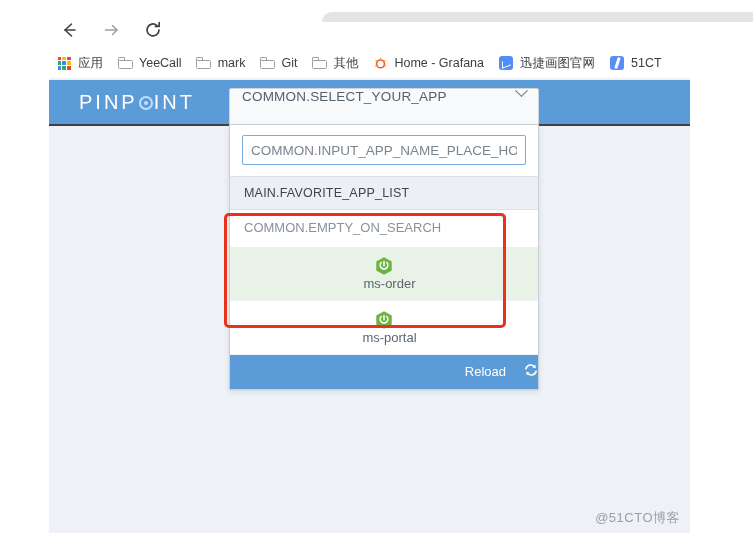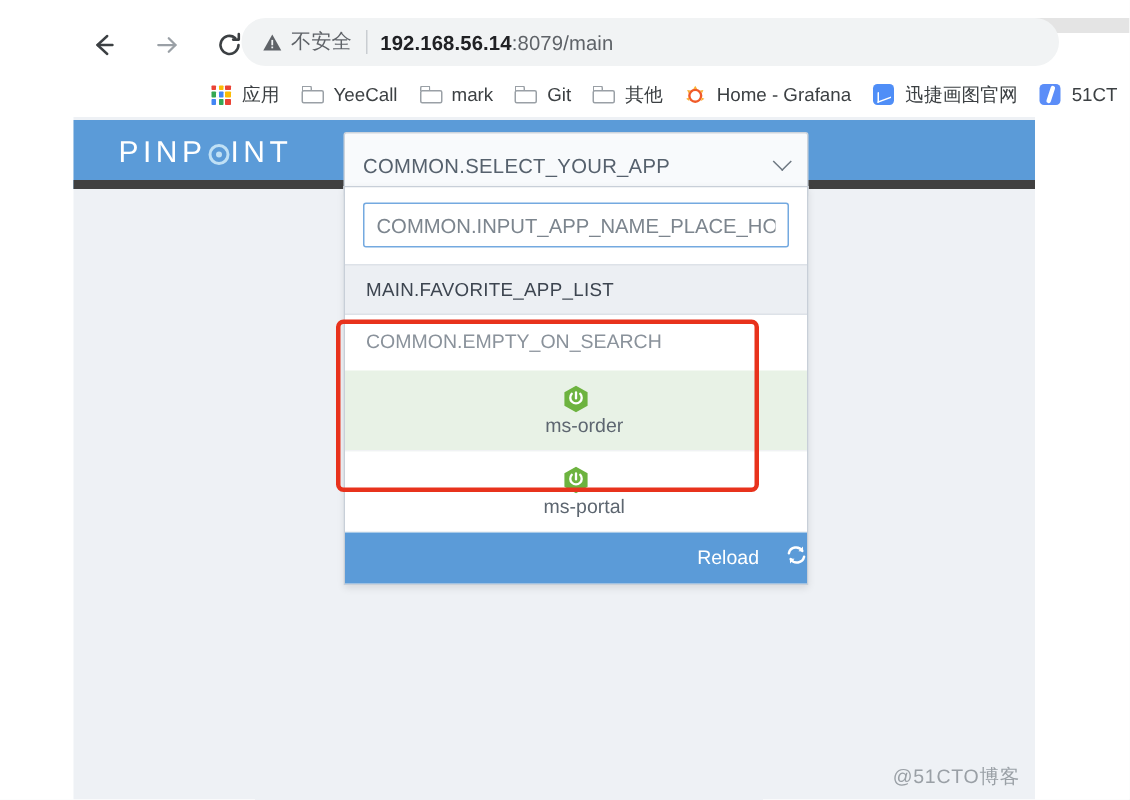--- a/index.html
+++ b/index.html
@@ -35,21 +35,21 @@
   .warn-icon { flex:none; margin-right:6px; display:flex; align-items:center; }
   .warn-label { font-size:13.5px; color:#5f6368; white-space:nowrap; }
   .om-sep { width:1px; height:16px; background:#c9cdd1; margin:0 9px; flex:none; }
   .url { font-size:13.5px; white-space:nowrap; letter-spacing:0.1px; }
   .url .host { color:#202124; font-weight:700; }
   .url .rest { color:#5f6368; }
 
   
   .bookmarks {
     position:absolute; left:0; top:48px; width:753px; height:30px;
-    display:flex; align-items:center; padding-left:50px; overflow:hidden;justify-content:flex-end;
+    display:flex; align-items:center; padding-left:50px; overflow:hidden;
   }
   .bm { display:flex; align-items:center; height:24px; padding:0 6px; margin-right:2px;
         border-radius:4px; cursor:pointer; flex:none; }
   .bm-label { font-size:12.5px; color:#3c4043; white-space:nowrap; margin-left:6px; }
   .bm-ico { width:16px; height:16px; flex:none; display:flex; align-items:center; justify-content:center; }
 
   .grid-ico { width:13px; height:13px; display:grid; grid-template-columns:repeat(3,1fr);
               grid-template-rows:repeat(3,1fr); gap:1.4px; }
   .grid-ico i { display:block; border-radius:0.5px; }
 
@@ -62,33 +62,33 @@
   .blue-sq { width:14px; height:14px; background:#4f8ef7; border-radius:3px; position:relative; }
   .blue-sq:after { content:""; position:absolute; left:3px; top:4px; width:8px; height:6px;
       border-left:1.6px solid #fff; border-bottom:1.6px solid #fff; transform:skewY(-20deg); }
   .blue-sq2 { width:14px; height:14px; background:#5b8df8; border-radius:3px; position:relative; overflow:hidden;}
   .blue-sq2:after { content:""; position:absolute; left:6px; top:1px; width:3px; height:12px;
       background:#fff; transform:rotate(18deg); border-radius:2px; }
 
   
   .viewport { position:absolute; left:49px; top:78px; width:641px; height:455px; background:#eef1f5; }
   .pp-header { position:absolute; left:0; top:2px; width:641px; height:46px; background:#5b9bd8;
-               border-bottom:6px solid #404040; }
+               border-bottom:2px solid #404040; }
   .pp-logo { position:absolute; left:30px; top:11px; font-size:20px; letter-spacing:3px;
              color:#ffffff; font-weight:300; display:flex; align-items:center; }
   .pp-logo .tgt { display:inline-block; width:14px; height:14px; border:2px solid #bfe0f5;
              border-radius:50%; position:relative; margin:0 1px; }
   .pp-logo .tgt:after { content:""; position:absolute; left:3px; top:3px; width:4px; height:4px;
              background:#bfe0f5; border-radius:50%; }
 
   
   .dd-wrap { position:absolute; left:180px; top:8px; width:310px; }
   .dd-button {
     height:44px; background:#f8fafc; border:1px solid #cdd4dc; border-radius:2px;
-    display:flex; align-items:center; justify-content:space-between; padding:0 12px;
+    display:flex; align-items:flex-start; justify-content:space-between; padding:0 12px;
     cursor:pointer;
   }
   .dd-button .txt { font-size:13.5px; color:#56616d; letter-spacing:0.2px; }
   .chev { width:9px; height:9px; border-right:1.8px solid #6d7781; border-bottom:1.8px solid #6d7781;
           transform:rotate(45deg) translate(-2px,-2px); }
 
   .dd-panel {
     position:absolute; left:0; top:36px; width:310px; background:#fff;
     border:1px solid #c8cfd8; box-shadow:0 2px 5px rgba(0,0,0,0.10);
   }
@@ -141,34 +141,20 @@
         </svg>
       </div>
       <div class="navbtn">
         <svg width="20" height="20" viewBox="0 0 20 20">
           <path d="M16 10 A6 6 0 1 1 13.8 5.3" fill="none" stroke="#3c4043" stroke-width="1.7" stroke-linecap="round"></path>
           <path d="M16.2 2.6 L16.2 6.4 L12.4 6.4" fill="none" stroke="#3c4043" stroke-width="1.7" stroke-linecap="round" stroke-linejoin="round"></path>
         </svg>
       </div>
     </div>
 
-    <div class="omnibox">
-      <span class="warn-icon">
-        <svg width="13" height="13" viewBox="0 0 13 13">
-          <path d="M6.5 1 L12.5 11.6 L0.5 11.6 Z" fill="#5f6368"></path>
-          <rect x="5.9" y="4.6" width="1.2" height="3.6" fill="#f1f3f4"></rect>
-          <rect x="5.9" y="9" width="1.2" height="1.2" fill="#f1f3f4"></rect>
-        </svg>
-      </span>
-      <span class="warn-label">不安全</span>
-      <span class="om-sep"></span>
-      <span class="url">
-        <span class="host">192.168.56.14</span><span class="rest">:8079/main</span>
-      </span>
-    </div>
 
     <div class="bookmarks">
 
       <div class="bm">
         <span class="bm-ico">
           <span class="grid-ico">
             <i style="background:#ea4335"></i>
               <i style="background:#fbbc05"></i>
               <i style="background:#ea4335"></i>
             <i style="background:#34a853"></i>

